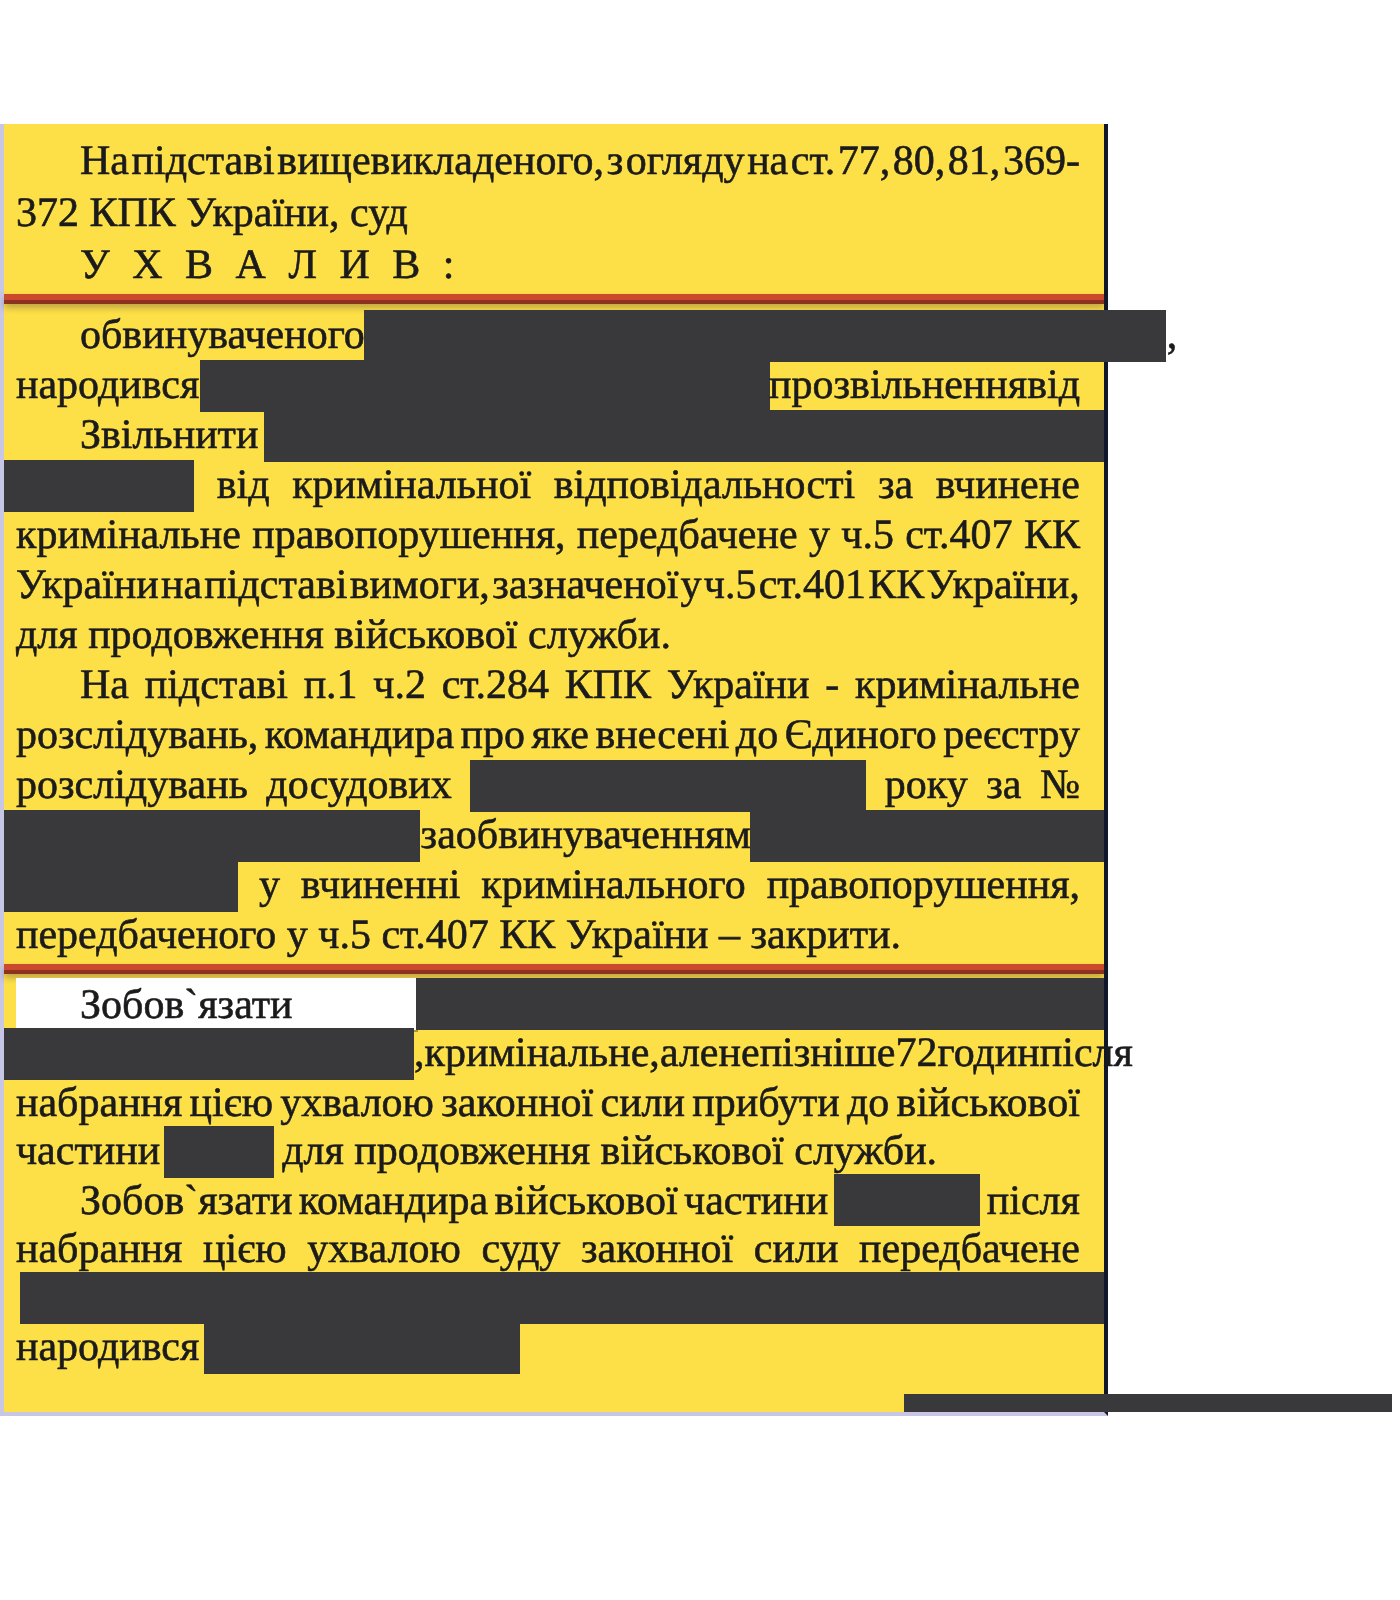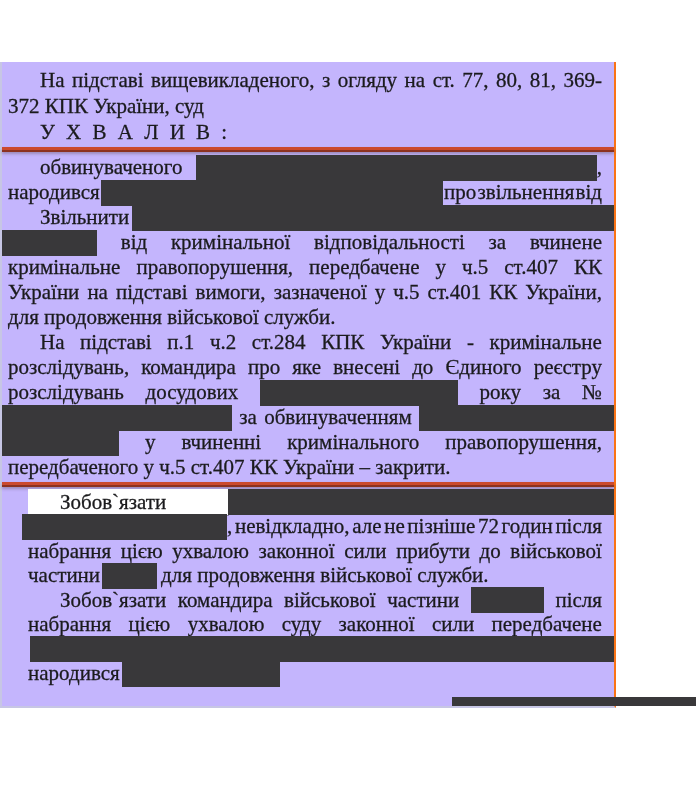--- a/index.html
+++ b/index.html
@@ -2,37 +2,37 @@
 <html><head>
 <meta charset="utf-8">
 <style>
   html,body{margin:0;padding:0;}
   body{
     width:700px;height:800px;position:relative;overflow:hidden;
     background:#ffffff;
     font-family:"Liberation Serif","DejaVu Serif",serif;
   }
   .doc{
-    position:absolute;left:0;top:62px;width:616px;height:646px;
+    position:absolute;left:0;top:62px;width:554px;height:646px;
     box-sizing:border-box;
-    border-left:2px solid #c7c6e4;border-right:2px solid #f97316;border-bottom:2px solid #c7c6e4;
-    background:#c4b5fd;
+    border-left:2px solid #c7c6e4;border-right:2px solid #0f172a;border-bottom:2px solid #c7c6e4;
+    background:#fde047;
     padding-top:5px;
     color:#1b1b1d;
     font-size:21px;
     -webkit-text-stroke:0.3px #1b1b1d;
   }
   .line{
     display:flex;align-items:center;
     height:25px;
     padding:0 12px 0 6px;
     white-space:pre;
   }
   .sec-a .line{height:26px;}
-  .sec-c .line{height:24.5px;margin-left:20px;}
+  .sec-c .line{height:24.5px;}
   .line.justify{justify-content:space-between;}
   .line.indent{padding-left:38px;}
   .line.spaced{letter-spacing:3px;}
   .run{white-space:pre;}
   .redact{
     background:#39383a;height:26px;flex:0 1 auto;
     min-width:18px;
   }
   .redact.grow{flex:1 1 auto;}
   .redwrap{display:inline-flex;align-items:center;flex:0 1 auto;}
@@ -76,21 +76,21 @@
         <div class="line justify indent"><span class="run">На</span><span class="run">підставі</span><span class="run">п.1</span><span class="run">ч.2</span><span class="run">ст.284</span><span class="run">КПК</span><span class="run">України</span><span class="run">-</span><span class="run">кримінальне</span></div>
         <div class="line justify"><span class="run">розслідувань,</span><span class="run">командира</span><span class="run">про</span><span class="run">яке</span><span class="run">внесені</span><span class="run">до</span><span class="run">Єдиного</span><span class="run">реєстру</span></div>
         <div class="line justify"><span class="run">розслідувань</span><span class="run">досудових</span><div class="redact" style="width: 198px;"></div><span class="run">року</span><span class="run">за</span><span class="run">№</span></div>
         <div class="line justify"><div class="redact flush-left" style="width: 230px;"></div><span class="run">за</span><span class="run">обвинуваченням</span><div class="redact flush-right" style="width: 195px;"></div></div>
         <div class="line justify"><div class="redact flush-left" style="width: 117px;"></div><span class="run">у</span><span class="run">вчиненні</span><span class="run">кримінального</span><span class="run">правопорушення,</span></div>
         <div class="line"><span class="run">передбаченого у ч.5 ст.407 КК України – закрити.</span></div>
       </div>
       <div class="red-rule"></div>
       <div class="section sec-c">
         <div class="line"><span class="wlabel">Зобов`язати</span><div class="redact grow flush-right" style="margin-left: 0px;"></div></div>
-        <div class="line justify"><span class="redwrap flush-left"><div class="redact" style="width: 205px;"></div><span class="run">,</span></span><span class="run">невідкладно,</span><span class="run">але</span><span class="run">не</span><span class="run">пізніше</span><span class="run">72</span><span class="run">годин</span><span class="run">після</span></div>
+        <div class="line justify"><span class="redwrap flush-left"><div class="redact" style="width: 205px;"></div><span class="run">,</span></span><span class="run">кримінальне,</span><span class="run">але</span><span class="run">не</span><span class="run">пізніше</span><span class="run">72</span><span class="run">годин</span><span class="run">після</span></div>
         <div class="line justify"><span class="run">набрання</span><span class="run">цією</span><span class="run">ухвалою</span><span class="run">законної</span><span class="run">сили</span><span class="run">прибути</span><span class="run">до</span><span class="run">військової</span></div>
         <div class="line"><span class="run">частини</span><div class="redact" style="width: 55px; margin-left: 2px;"></div><span class="run" style="margin-left: 4px;">для продовження військової служби.</span></div>
         <div class="line justify indent"><span class="run">Зобов`язати</span><span class="run">командира</span><span class="run">військової</span><span class="run">частини</span><div class="redact" style="width: 73px;"></div><span class="run">після</span></div>
         <div class="line justify"><span class="run">набрання</span><span class="run">цією</span><span class="run">ухвалою</span><span class="run">суду</span><span class="run">законної</span><span class="run">сили</span><span class="run">передбачене</span></div>
         <div class="line"><div class="redact grow flush-right" style="margin-left: 2px;"></div></div>
         <div class="line"><span class="run">народився</span><div class="redact" style="width: 158px; margin-left: 2px;"></div></div>
       </div>
     </div>
   <div class="partial-bar" style="left: 450px; top: 635px; width: 244px; height: 9px;"></div>
 </div>

